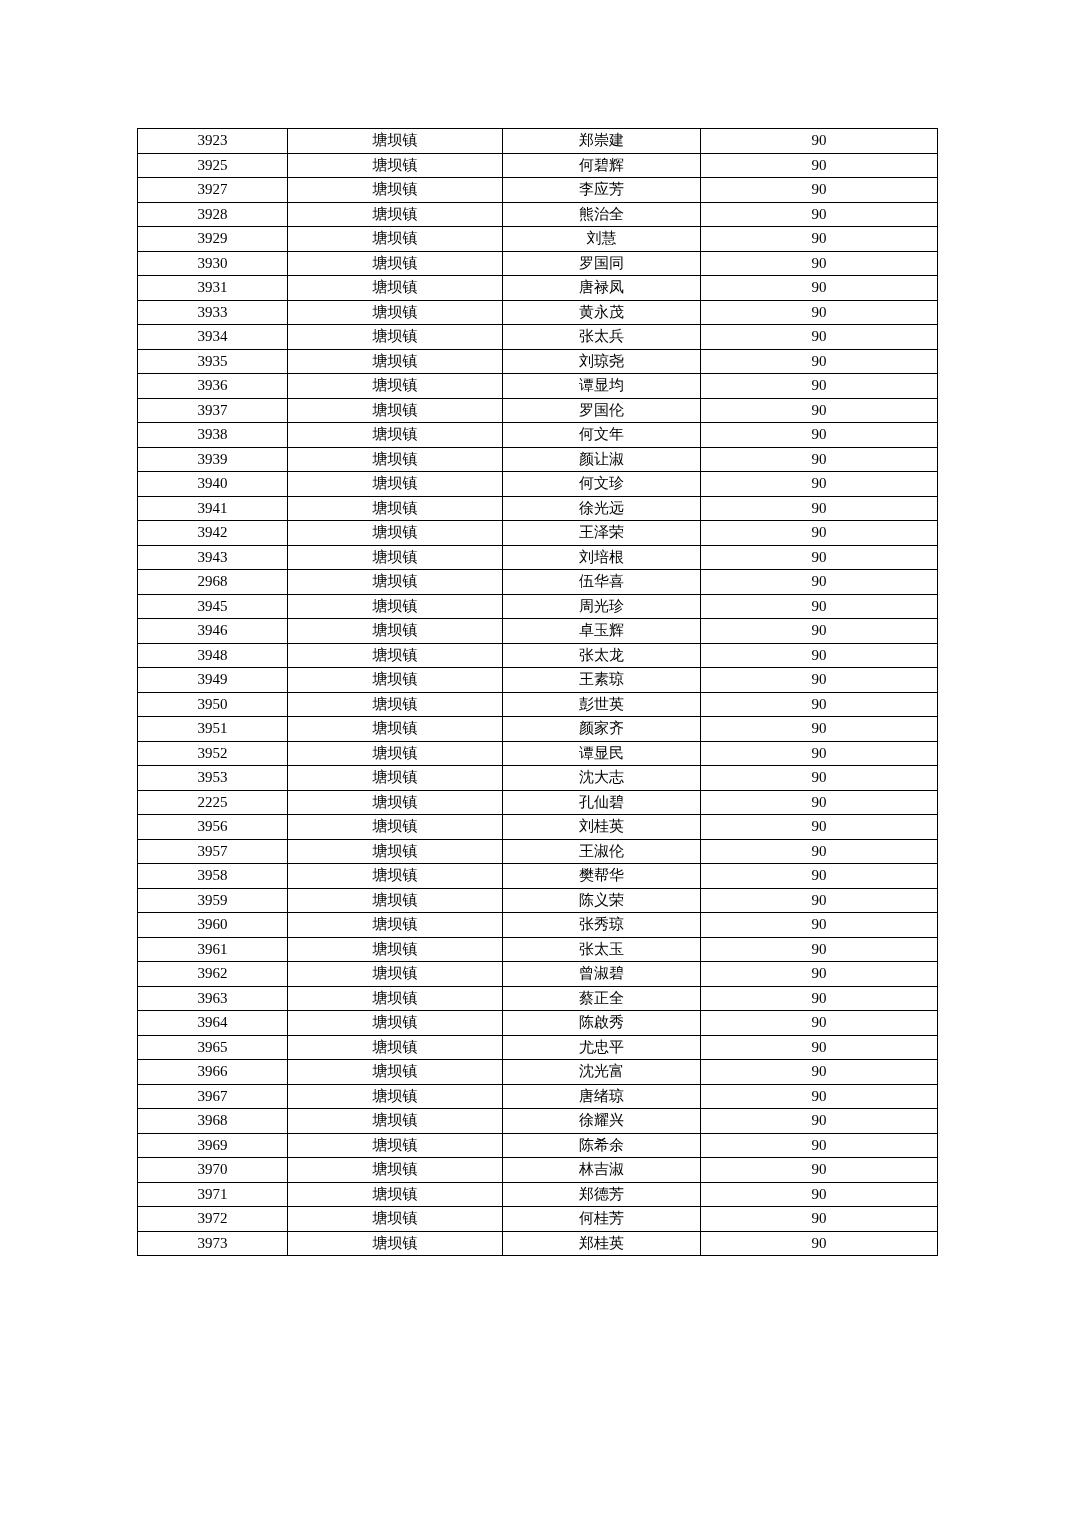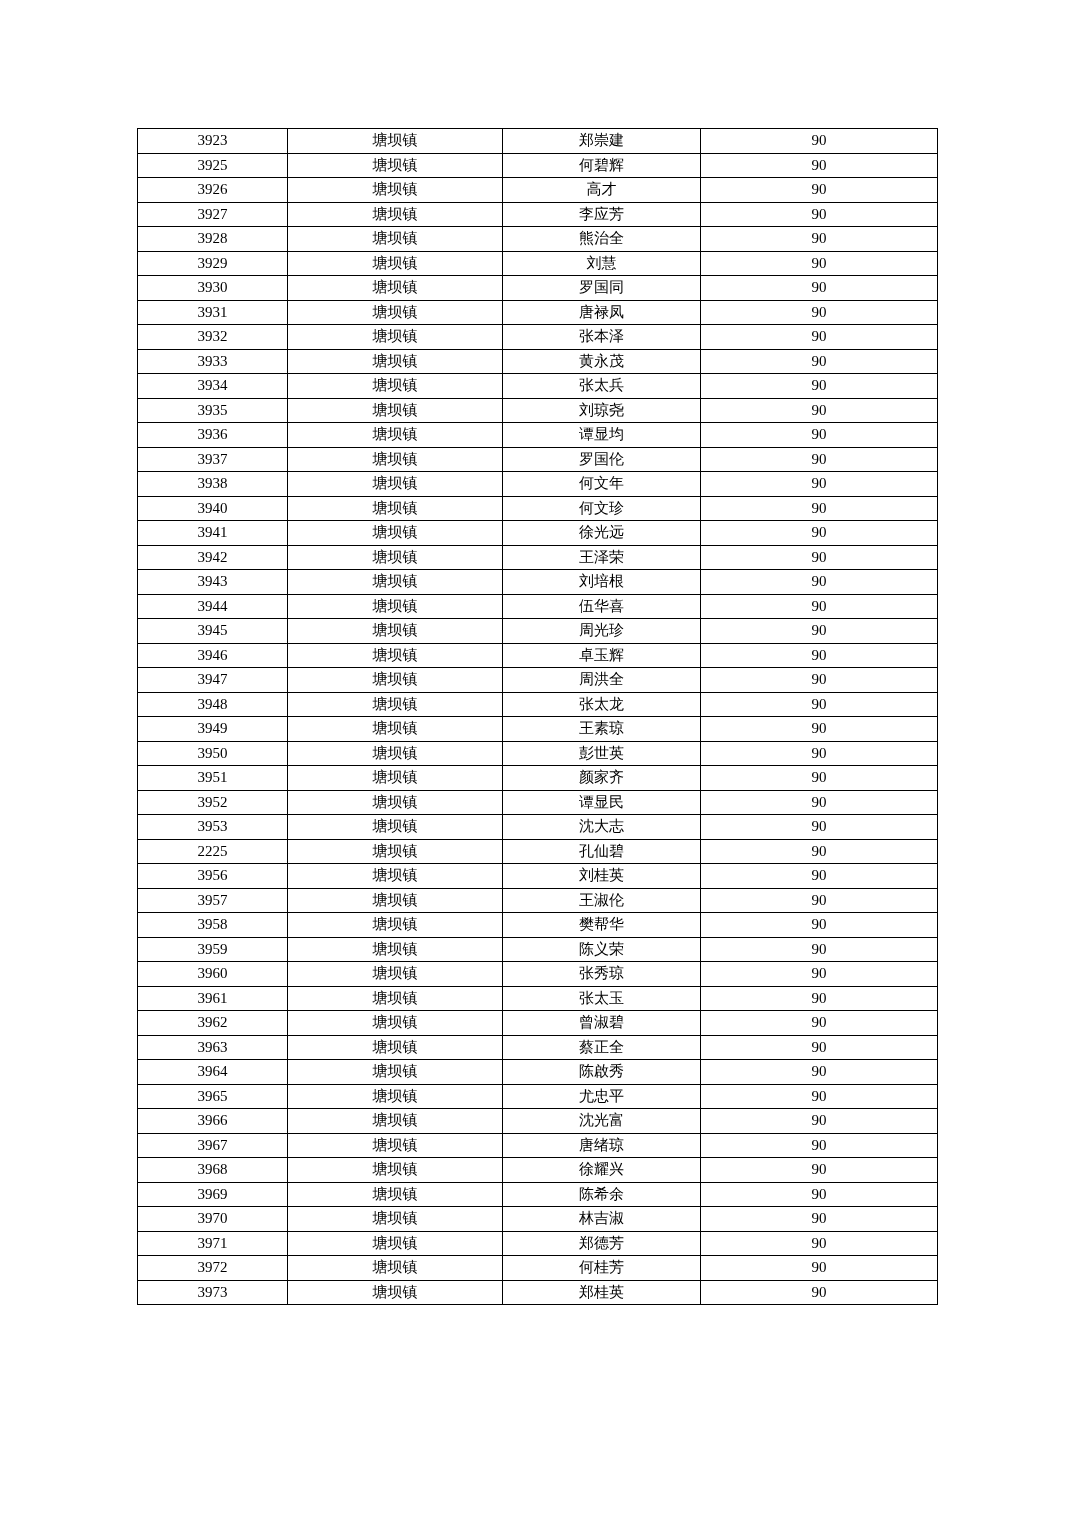--- a/index.html
+++ b/index.html
@@ -63,26 +63,20 @@
           <td>郑崇建</td>
           <td>90</td>
         </tr>
         <tr>
           <td>3925</td>
           <td>塘坝镇</td>
           <td>何碧辉</td>
           <td>90</td>
         </tr>
         <tr>
-          <td>3926</td>
-          <td>塘坝镇</td>
-          <td>高才</td>
-          <td>90</td>
-        </tr>
-        <tr>
           <td>3927</td>
           <td>塘坝镇</td>
           <td>李应芳</td>
           <td>90</td>
         </tr>
         <tr>
           <td>3928</td>
           <td>塘坝镇</td>
           <td>熊治全</td>
           <td>90</td>
@@ -99,26 +93,20 @@
           <td>罗国同</td>
           <td>90</td>
         </tr>
         <tr>
           <td>3931</td>
           <td>塘坝镇</td>
           <td>唐禄凤</td>
           <td>90</td>
         </tr>
         <tr>
-          <td>3932</td>
-          <td>塘坝镇</td>
-          <td>张本泽</td>
-          <td>90</td>
-        </tr>
-        <tr>
           <td>3933</td>
           <td>塘坝镇</td>
           <td>黄永茂</td>
           <td>90</td>
         </tr>
         <tr>
           <td>3934</td>
           <td>塘坝镇</td>
           <td>张太兵</td>
           <td>90</td>
@@ -141,20 +129,26 @@
           <td>罗国伦</td>
           <td>90</td>
         </tr>
         <tr>
           <td>3938</td>
           <td>塘坝镇</td>
           <td>何文年</td>
           <td>90</td>
         </tr>
         <tr>
+          <td>3939</td>
+          <td>塘坝镇</td>
+          <td>颜让淑</td>
+          <td>90</td>
+        </tr>
+        <tr>
           <td>3940</td>
           <td>塘坝镇</td>
           <td>何文珍</td>
           <td>90</td>
         </tr>
         <tr>
           <td>3941</td>
           <td>塘坝镇</td>
           <td>徐光远</td>
           <td>90</td>
@@ -165,41 +159,35 @@
           <td>王泽荣</td>
           <td>90</td>
         </tr>
         <tr>
           <td>3943</td>
           <td>塘坝镇</td>
           <td>刘培根</td>
           <td>90</td>
         </tr>
         <tr>
-          <td>3944</td>
+          <td>2968</td>
           <td>塘坝镇</td>
           <td>伍华喜</td>
           <td>90</td>
         </tr>
         <tr>
           <td>3945</td>
           <td>塘坝镇</td>
           <td>周光珍</td>
           <td>90</td>
         </tr>
         <tr>
           <td>3946</td>
           <td>塘坝镇</td>
           <td>卓玉辉</td>
-          <td>90</td>
-        </tr>
-        <tr>
-          <td>3947</td>
-          <td>塘坝镇</td>
-          <td>周洪全</td>
           <td>90</td>
         </tr>
         <tr>
           <td>3948</td>
           <td>塘坝镇</td>
           <td>张太龙</td>
           <td>90</td>
         </tr>
         <tr>
           <td>3949</td>

